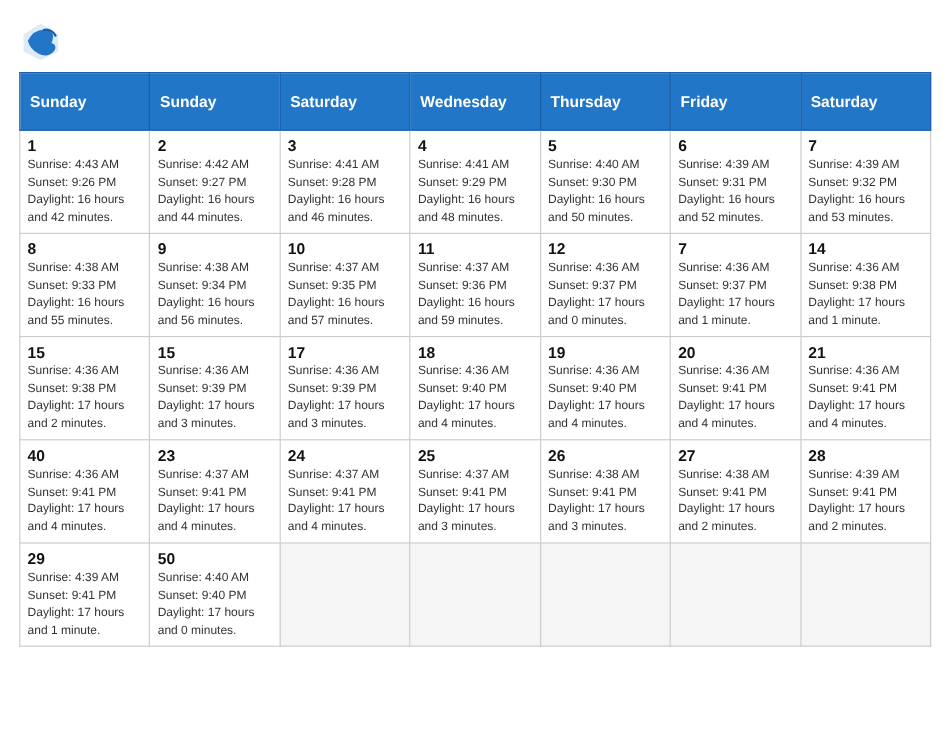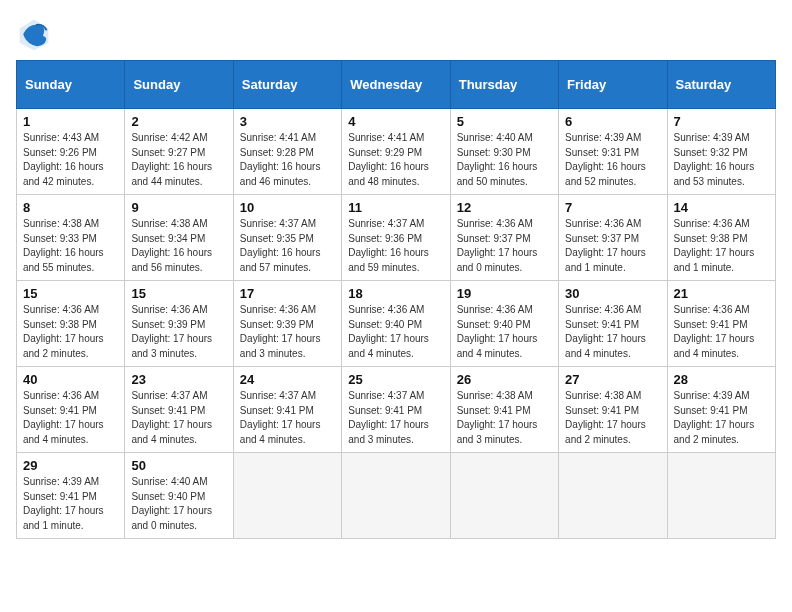--- a/index.html
+++ b/index.html
@@ -231,21 +231,21 @@
 Sunset: 9:40 PM
 Daylight: 17 hours and 4 minutes.</div>
         </td>
         <td>
           <span class="day-num">19</span>
           <div class="day-info" style="white-space: pre-line;">Sunrise: 4:36 AM
 Sunset: 9:40 PM
 Daylight: 17 hours and 4 minutes.</div>
         </td>
         <td>
-          <span class="day-num">30</span>
+          <span class="day-num">20</span>
           <div class="day-info" style="white-space: pre-line;">Sunrise: 4:36 AM
 Sunset: 9:41 PM
 Daylight: 17 hours and 4 minutes.</div>
         </td>
         <td>
           <span class="day-num">21</span>
           <div class="day-info" style="white-space: pre-line;">Sunrise: 4:36 AM
 Sunset: 9:41 PM
 Daylight: 17 hours and 4 minutes.</div>
         </td>

